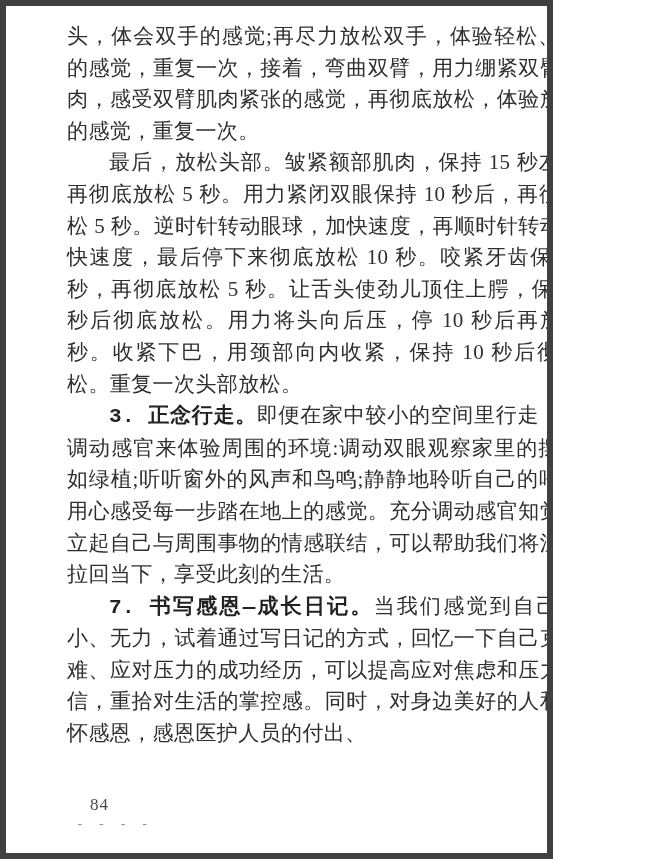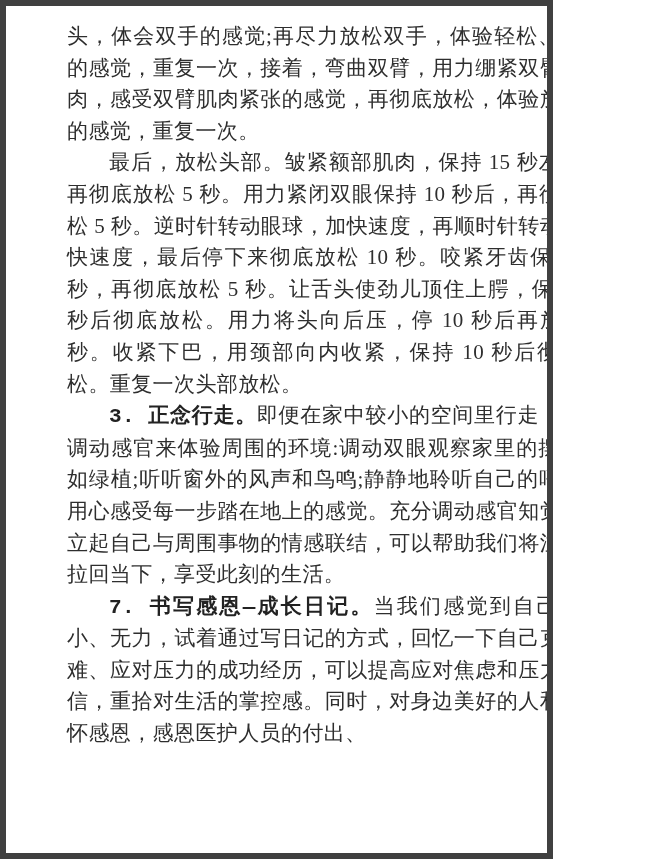--- a/index.html
+++ b/index.html
@@ -74,13 +74,17 @@
       <span>最后，放松头部。皱紧额部肌肉，保持 15 秒左右，再彻底放松 5 秒。用力紧闭双眼保持 10 秒后，再彻底放松 5 秒。逆时针转动眼球，加快速度，再顺时针转动，加快速度，最后停下来彻底放松 10 秒。咬紧牙齿保持 10 秒，再彻底放松 5 秒。让舌头使劲儿顶住上腭，保持 10 秒后彻底放松。用力将头向后压，停 10 秒后再放松 5 秒。收紧下巴，用颈部向内收紧，保持 10 秒后彻底放松。重复一次头部放松。</span>
     </p>
     <p class="para indent">
       <span class="lead">3. 正念行走。</span><span>即便在家中较小的空间里行走，也要调动感官来体验周围的环境:调动双眼观察家里的摆设，如绿植;听听窗外的风声和鸟鸣;静静地聆听自己的呼吸，用心感受每一步踏在地上的感觉。充分调动感官知觉，建立起自己与周围事物的情感联结，可以帮助我们将注意力拉回当下，享受此刻的生活。</span>
     </p>
     <p class="para indent">
       <span class="lead">7. 书写感恩—成长日记。</span><span>当我们感觉到自己的渺小、无力，试着通过写日记的方式，回忆一下自己克服困难、应对压力的成功经历，可以提高应对焦虑和压力的自信，重拾对生活的掌控感。同时，对身边美好的人和事心怀感恩，感恩医护人员的付出、</span>
     </p>
   </div>
 
+  <div class="footer">
+    <div class="page-number">84</div>
+    <div class="dashes">- - - -</div>
+  </div>
 </div>
 
 </body></html>

